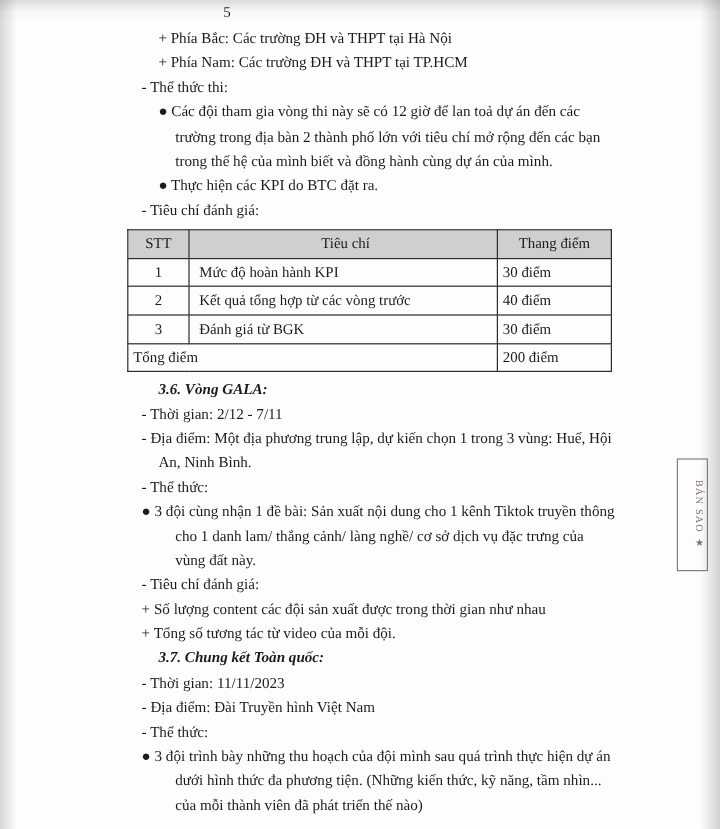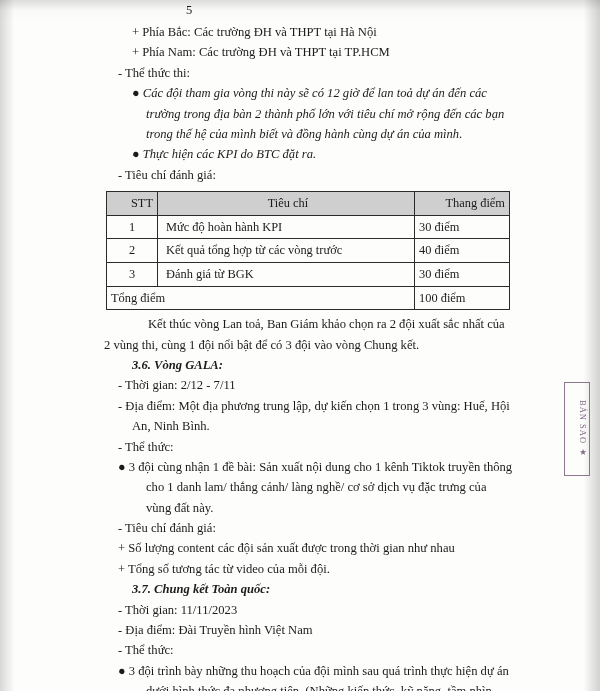--- a/index.html
+++ b/index.html
@@ -39,21 +39,21 @@
     font-size: 12.6px;
     line-height: 1.62;
     text-align: left;
   }
   .ln {
     white-space: pre-wrap;
     margin: 0;
   }
   .ind-1 { padding-left: 28px; }
   .ind-2 { padding-left: 14px; }
-  .hang { padding-left: 42px; text-indent: -14px; font-style: italic; }
+  .hang { padding-left: 42px; text-indent: -14px; }
   .hang2 { padding-left: 28px; text-indent: -14px; }
   .hang3 { padding-left: 42px; text-indent: -28px; }
   .sec-head {
     font-style: italic;
     font-weight: bold;
     padding-left: 28px;
   }
   .kq {
     padding-left: 0;
     text-indent: 44px;
@@ -63,21 +63,21 @@
     width: 404px;
     margin: 6px 0 4px 2px;
     font-size: 12.4px;
   }
   table.kpi th, table.kpi td {
     border: 1px solid #2b2b2b;
     padding: 2px 4px;
     line-height: 1.5;
   }
   table.kpi th {
-    text-align: right;
+    text-align: center;
     font-weight: normal;
     background: #cfcfcf;
   }
   .c-stt { width: 42px; text-align: center; }
   .c-tc  { text-align: left; padding-left: 8px !important; }
   .c-tde { width: 86px; text-align: left; }
   .total-cell { font-weight: normal; }
   .stamp {
     position: absolute;
     right: 10px;
@@ -151,26 +151,25 @@
           <td class="c-tc">Kết quả tổng hợp từ các vòng trước</td>
           <td class="c-tde">40 điểm</td>
         </tr>
         <tr>
           <td class="c-stt">3</td>
           <td class="c-tc">Đánh giá từ BGK</td>
           <td class="c-tde">30 điểm</td>
         </tr>
         <tr>
           <td class="total-cell" colspan="2">Tổng điểm</td>
-          <td class="c-tde">100 điểm</td>
+          <td class="c-tde">200 điểm</td>
         </tr>
       </tbody>
     </table>
 
-    <p class="ln kq">Kết thúc vòng Lan toả, Ban Giám khảo chọn ra 2 đội xuất sắc nhất của 2 vùng thi, cùng 1 đội nổi bật để có 3 đội vào vòng Chung kết.</p>
 
     <p class="ln sec-head">3.6. Vòng GALA:</p>
     <p class="ln hang2">- Thời gian: 2/12 - 7/11</p>
     <p class="ln hang2">- Địa điểm: Một địa phương trung lập, dự kiến chọn 1 trong 3 vùng: Huế, Hội An, Ninh Bình.</p>
     <p class="ln hang2">- Thể thức:</p>
     <p class="ln hang3">● 3 đội cùng nhận 1 đề bài: Sản xuất nội dung cho 1 kênh Tiktok truyền thông cho 1 danh lam/ thắng cảnh/ làng nghề/ cơ sở dịch vụ đặc trưng của vùng đất này.</p>
     <p class="ln hang2">- Tiêu chí đánh giá:</p>
     <p class="ln hang2">+ Số lượng content các đội sản xuất được trong thời gian như nhau</p>
     <p class="ln hang2">+ Tổng số tương tác từ video của mỗi đội.</p>
 

